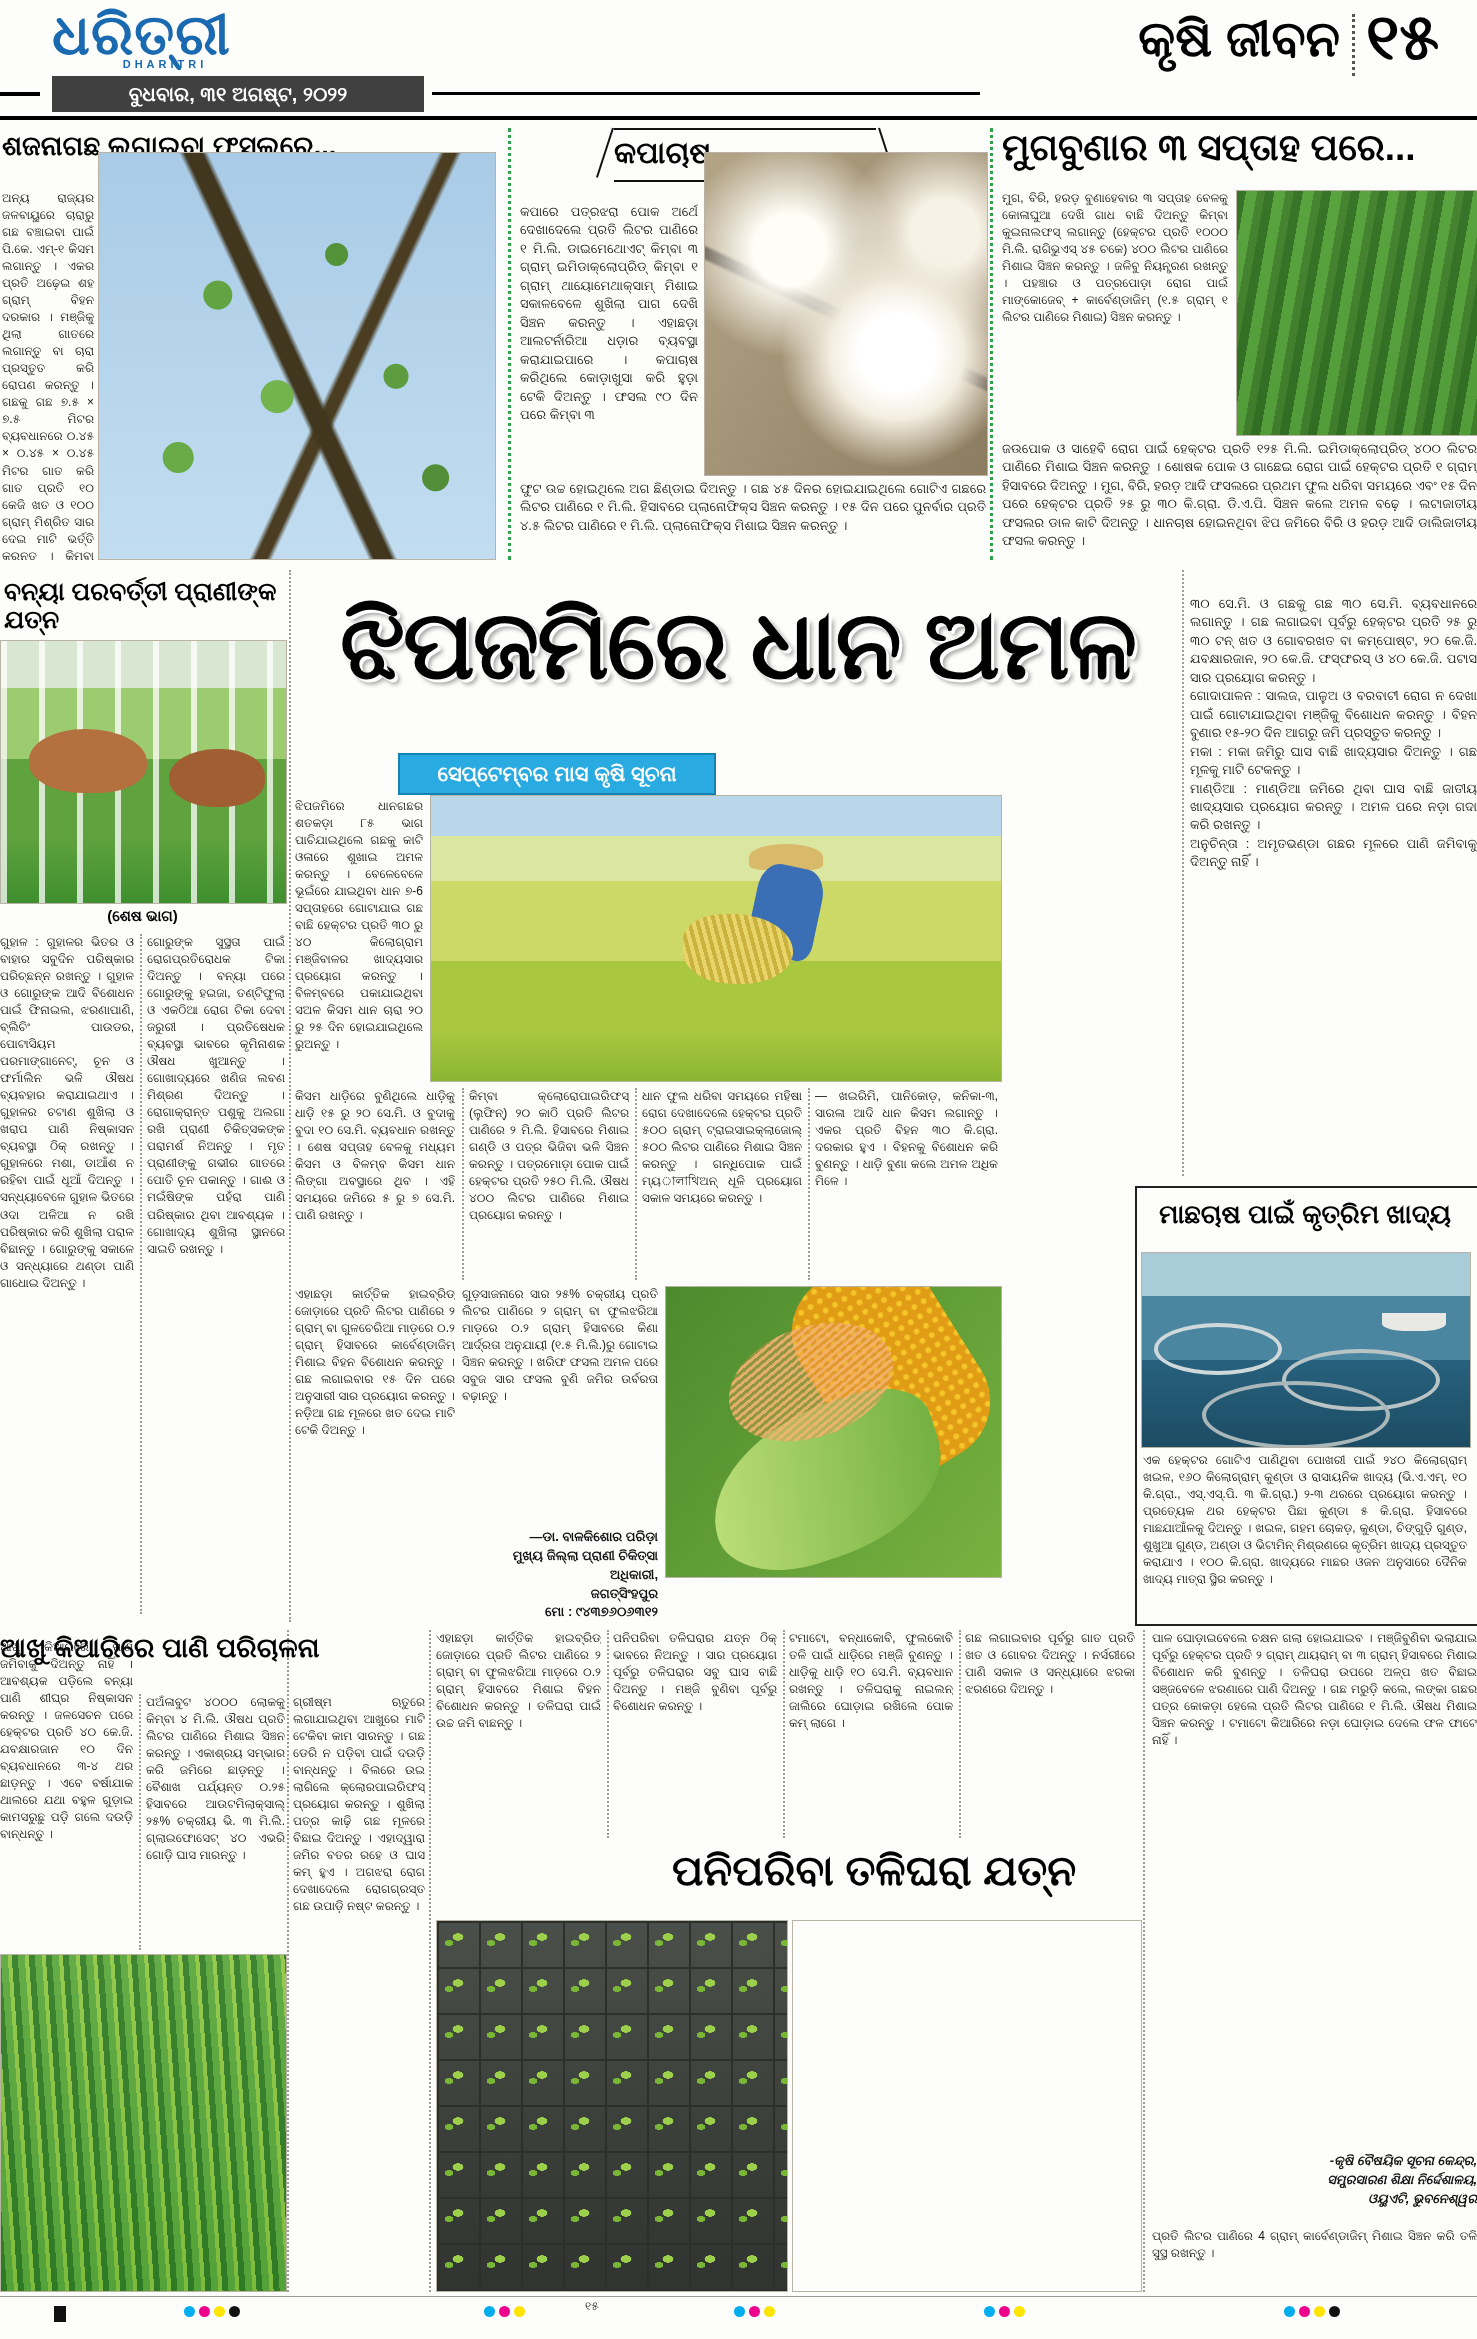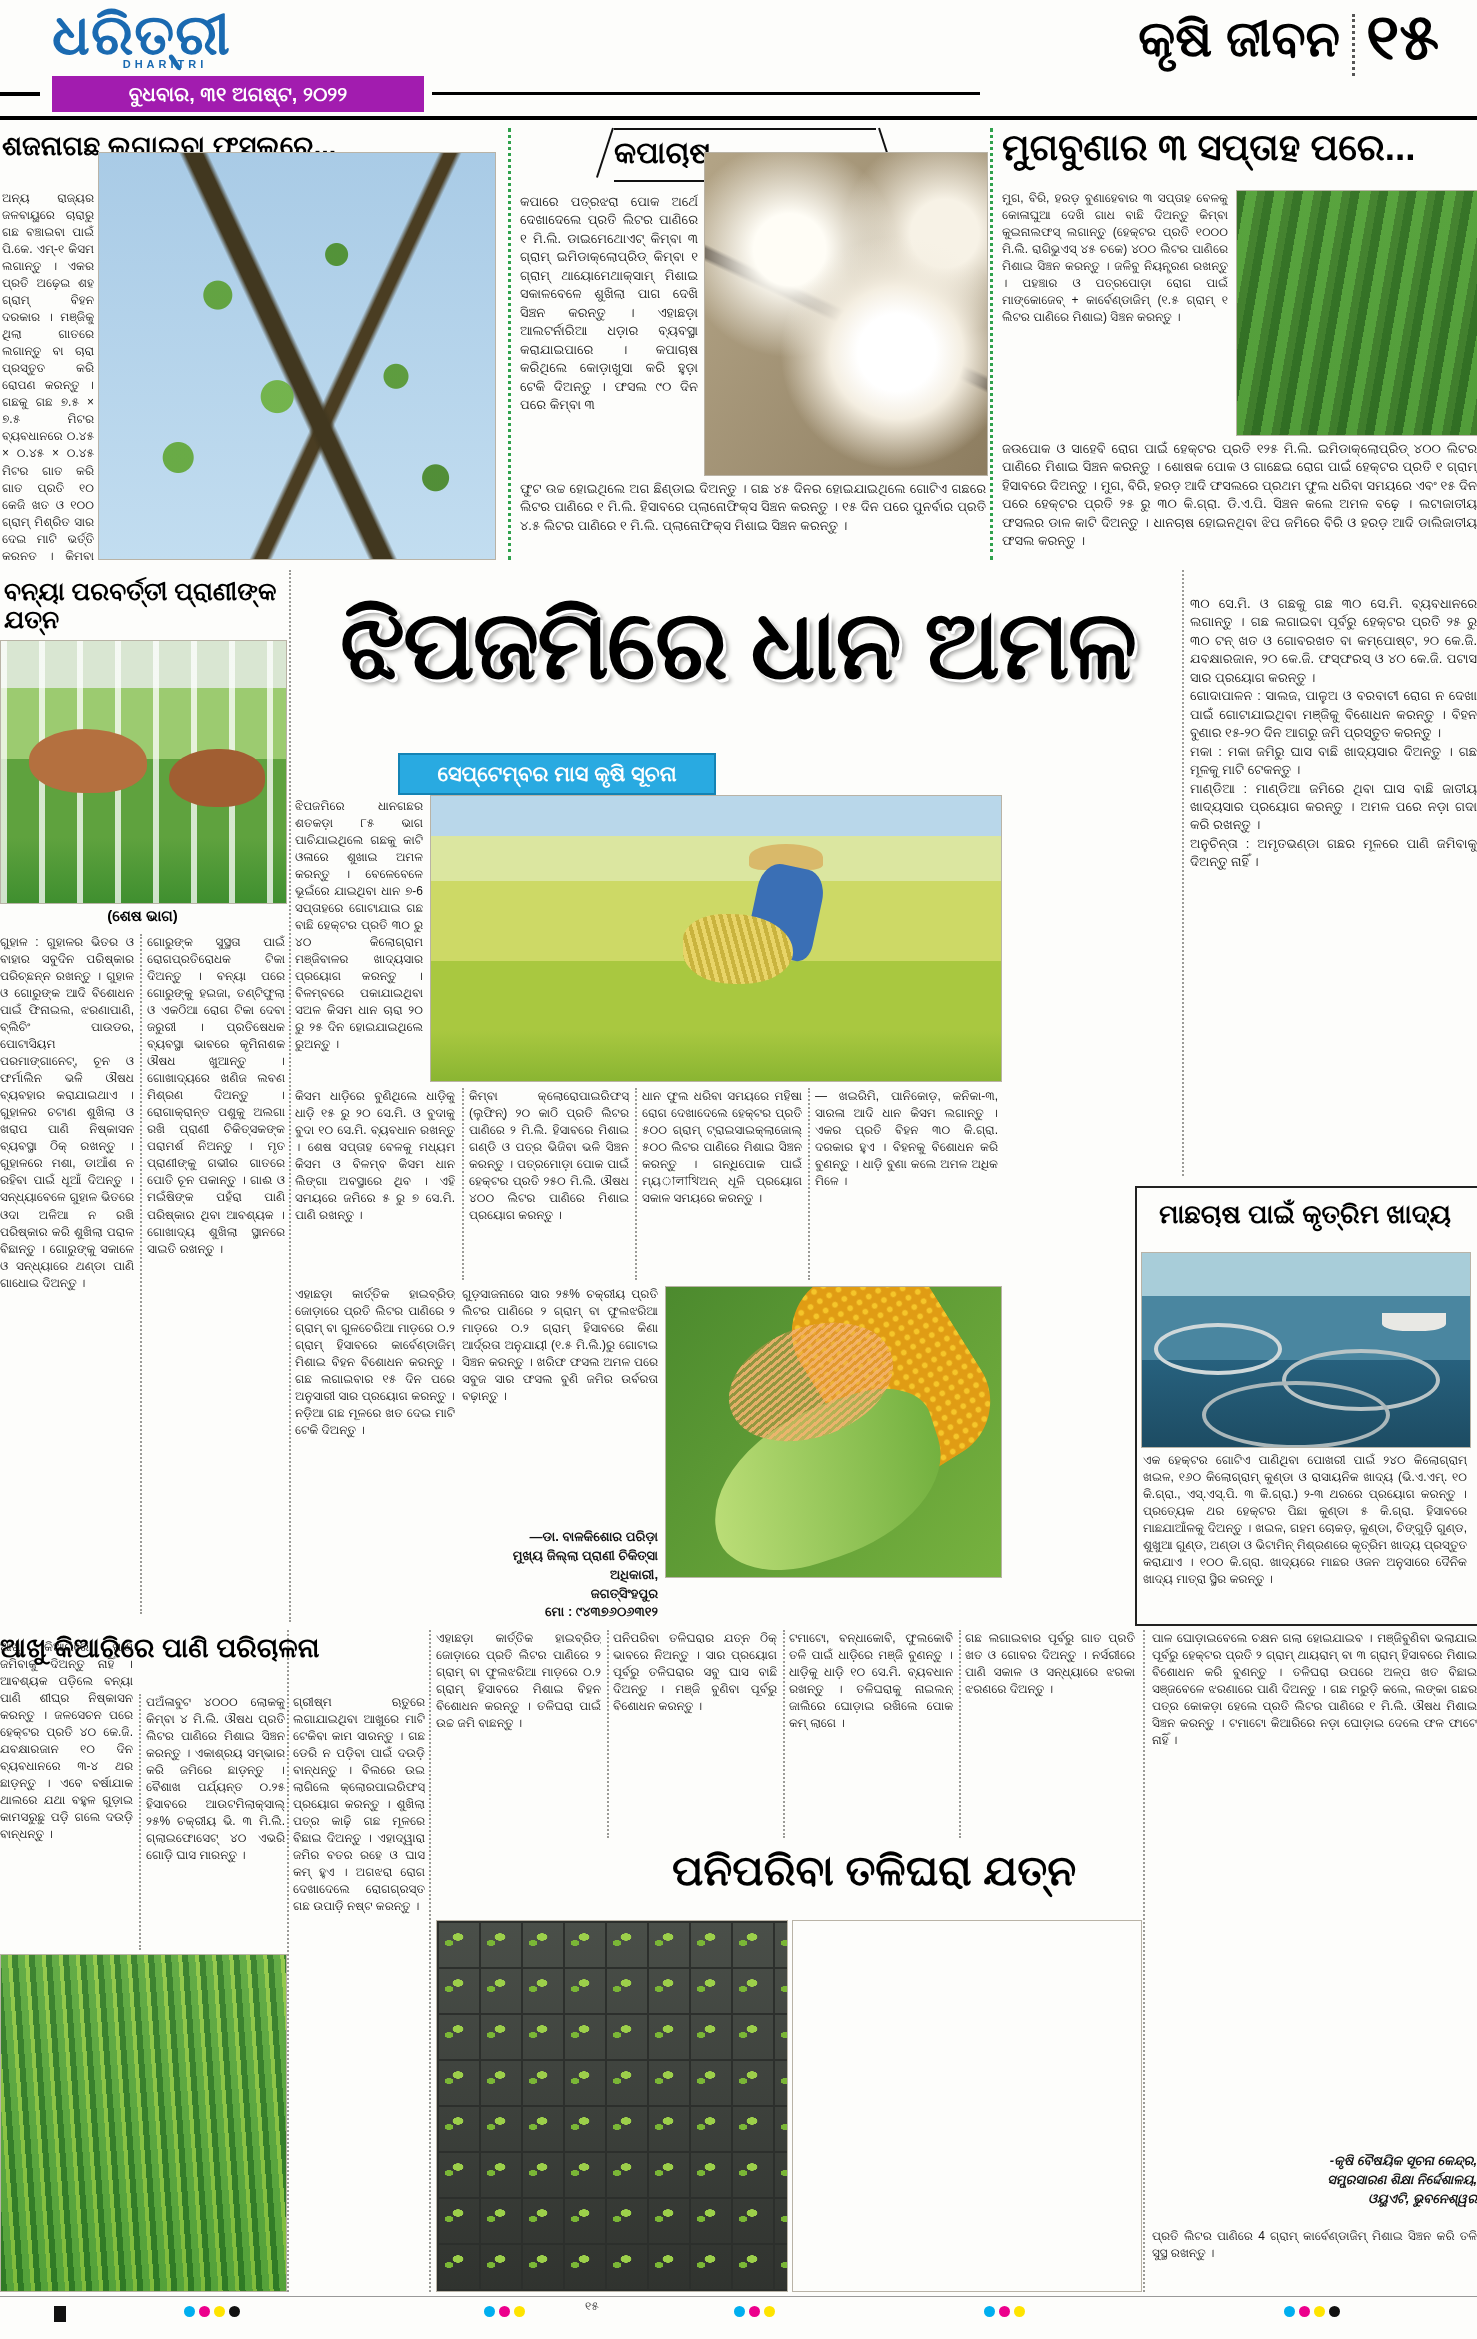--- a/index.html
+++ b/index.html
@@ -22,21 +22,21 @@
   .masthead-logo{position:absolute;font-weight:900;letter-spacing:1px;}
 </style>
 </head>
 <body>
 
 <div id="page">
 
   <div class="masthead-logo" style="left:52px;top:2px;font-size:56px;color:#1a6ab1;">ଧରିତ୍ରୀ</div>
   <div class="abs" style="left:60px;top:58px;width:210px;text-align:center;font-size:11px;font-weight:700;letter-spacing:4px;color:#1a6ab1;">DHARITRI</div>
   <div class="rule" style="left:0;top:92px;width:40px;height:4px;"></div>
-  <div class="abs" style="left:52px;top:76px;width:372px;height:36px;background:#a21caf;color:#fff;display:flex;align-items:center;justify-content:center;font-size:20px;font-weight:700;">ବୁଧବାର, ୩୧ ଅଗଷ୍ଟ, ୨୦୨୨</div>
+  <div class="abs" style="left:52px;top:76px;width:372px;height:36px;background:#404040;color:#fff;display:flex;align-items:center;justify-content:center;font-size:20px;font-weight:700;">ବୁଧବାର, ୩୧ ଅଗଷ୍ଟ, ୨୦୨୨</div>
   <div class="rule" style="left:432px;top:92px;width:548px;height:3px;"></div>
   <div class="hl" style="left:990px;top:12px;width:350px;text-align:right;font-size:50px;font-weight:900;">କୃଷି ଜୀବନ</div>
   <div class="abs" style="left:1352px;top:14px;height:62px;border-left:3px dotted #555;"></div>
   <div class="hl" style="left:1366px;top:2px;font-size:64px;font-weight:900;">୧୫</div>
   <div class="rule" style="left:0;top:116px;width:1477px;height:4px;"></div>
 
   <div class="gdot" style="left:508px;top:128px;height:432px;"></div>
   <div class="gdot" style="left:990px;top:128px;height:432px;"></div>
 
   <div class="hl" style="left:2px;top:132px;width:470px;font-size:27px;">ଶଜନାଗଛ ଲଗାଇବା ଫସଲରେ...</div>
@@ -51,21 +51,21 @@
                 radial-gradient(circle at 85% 80%, rgba(70,134,36,.9) 0 13px, transparent 14px),
                 linear-gradient(65deg, transparent 46%, #41371f 47% 50%, transparent 51%),
                 linear-gradient(115deg, transparent 58%, #4a3d22 59% 61%, transparent 62%),
                 linear-gradient(#a9cbe6,#c2ddf0);">
   </div>
 
   <div class="abs" style="left:614px;top:128px;width:262px;height:50px;border-top:2px solid #111;border-bottom:2px solid #111;"></div>
   <div class="slant" style="left:612px;top:128px;height:52px;transform:rotate(18deg);"></div>
   <div class="slant" style="left:878px;top:128px;height:52px;transform:rotate(-18deg);"></div>
   <div class="hl" style="left:614px;top:136px;width:262px;text-align:left;font-size:30px;">କପାଚାଷ</div>
-  <div class="t" style="left:520px;top:193px;width:178px;height:288px;">କପାରେ ପତ୍ରଝରା ପୋକ ଅର୍ଥେ ଦେଖାଦେଲେ ପ୍ରତି ଲିଟର ପାଣିରେ ୧ ମି.ଲି. ଡାଇମେଥୋଏଟ୍ କିମ୍ବା ୩ ଗ୍ରାମ୍ ଇମିଡାକ୍ଲୋପ୍ରିଡ୍ କିମ୍ବା ୧ ଗ୍ରାମ୍ ଥାୟୋମେଥାକ୍ସାମ୍ ମିଶାଇ ସକାଳବେଳେ ଶୁଖିଲା ପାଗ ଦେଖି ସିଞ୍ଚନ କରନ୍ତୁ । ଏହାଛଡ଼ା ଆଲଟର୍ନାରିଆ ଧଡ଼ାର ବ୍ୟବସ୍ଥା କରାଯାଇପାରେ । କପାଚାଷ କରିଥିଲେ କୋଡ଼ାଖୁସା କରି ହୁଡ଼ା ଟେକି ଦିଅନ୍ତୁ । ଫସଲ ୯୦ ଦିନ ପରେ କିମ୍ବା ୩</div>
+  <div class="t" style="left:520px;top:203px;width:178px;height:288px;">କପାରେ ପତ୍ରଝରା ପୋକ ଅର୍ଥେ ଦେଖାଦେଲେ ପ୍ରତି ଲିଟର ପାଣିରେ ୧ ମି.ଲି. ଡାଇମେଥୋଏଟ୍ କିମ୍ବା ୩ ଗ୍ରାମ୍ ଇମିଡାକ୍ଲୋପ୍ରିଡ୍ କିମ୍ବା ୧ ଗ୍ରାମ୍ ଥାୟୋମେଥାକ୍ସାମ୍ ମିଶାଇ ସକାଳବେଳେ ଶୁଖିଲା ପାଗ ଦେଖି ସିଞ୍ଚନ କରନ୍ତୁ । ଏହାଛଡ଼ା ଆଲଟର୍ନାରିଆ ଧଡ଼ାର ବ୍ୟବସ୍ଥା କରାଯାଇପାରେ । କପାଚାଷ କରିଥିଲେ କୋଡ଼ାଖୁସା କରି ହୁଡ଼ା ଟେକି ଦିଅନ୍ତୁ । ଫସଲ ୯୦ ଦିନ ପରେ କିମ୍ବା ୩</div>
   <div class="photo" style="left:704px;top:152px;width:282px;height:322px;
               background:
                 radial-gradient(circle at 68% 62%, #ffffff 0 14%, #f4eee1 24%, transparent 42%),
                 radial-gradient(circle at 30% 30%, #fffdf6 0 12%, transparent 36%),
                 radial-gradient(circle at 85% 25%, #f7f2e6 0 10%, transparent 30%),
                 linear-gradient(25deg, transparent 47%, #3a2e1e 48% 50%, transparent 51%),
                 linear-gradient(120deg,#b3a486,#8d7d60);">
   </div>
   <div class="t" style="left:520px;top:480px;width:466px;height:80px;">ଫୁଟ ଉଚ୍ଚ ହୋଇଥିଲେ ଅଗ ଛିଣ୍ଡାଇ ଦିଅନ୍ତୁ ।  ଗଛ ୪୫ ଦିନର ହୋଇଯାଇଥିଲେ ଗୋଟିଏ ଗଛରେ ଲିଟର ପାଣିରେ ୧ ମି.ଲି. ହିସାବରେ ପ୍ଲାନୋଫିକ୍ସ ସିଞ୍ଚନ କରନ୍ତୁ । ୧୫ ଦିନ ପରେ ପୁନର୍ବାର ପ୍ରତି ୪.୫ ଲିଟର ପାଣିରେ ୧ ମି.ଲି. ପ୍ଲାନୋଫିକ୍ସ ମିଶାଇ ସିଞ୍ଚନ କରନ୍ତୁ ।</div>
 

